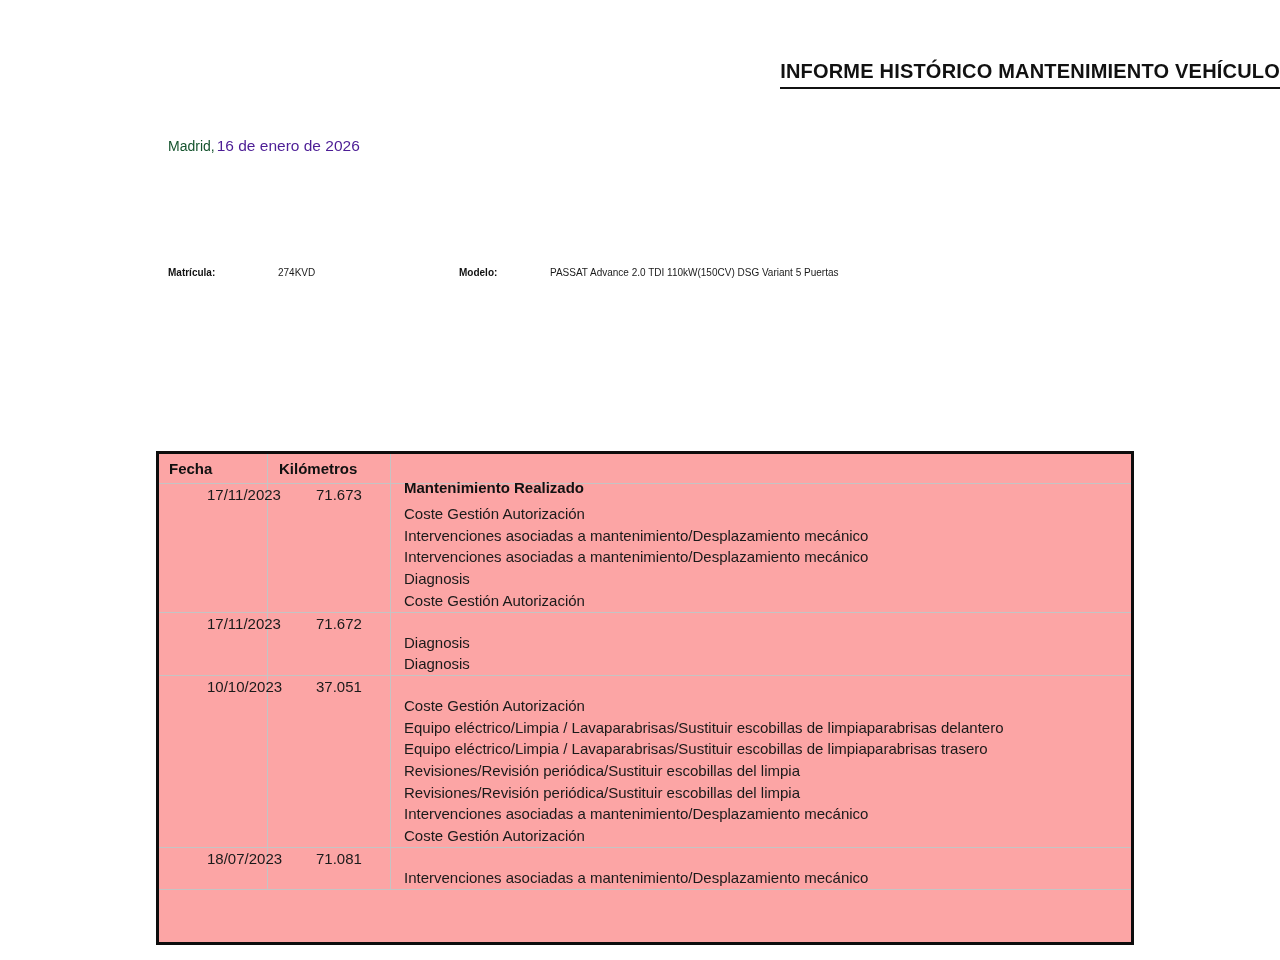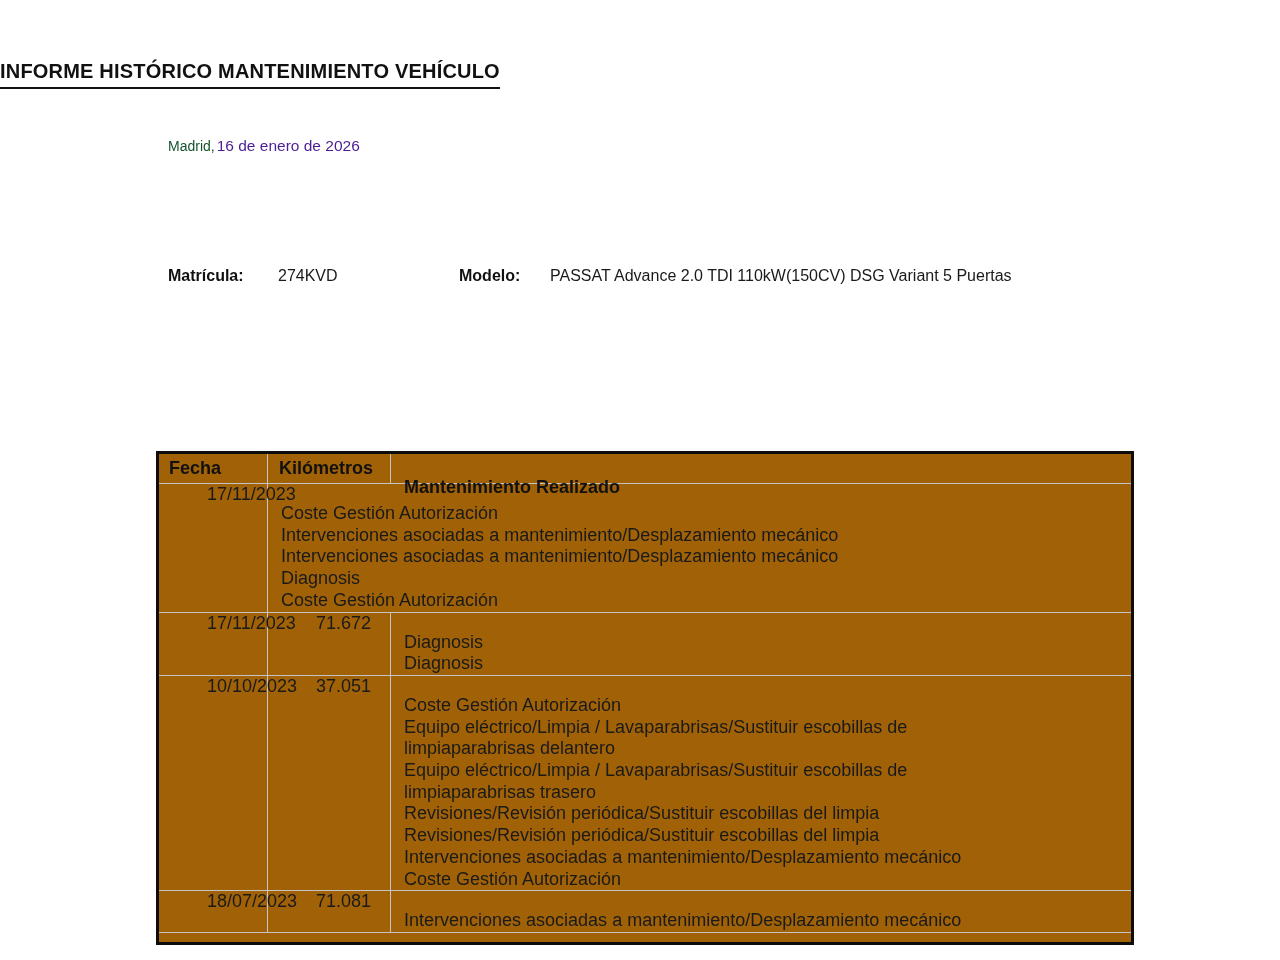--- a/index.html
+++ b/index.html
@@ -9,53 +9,53 @@
     font-family: "Liberation Sans", "DejaVu Sans", sans-serif;
     color: #1a1a1a;
     position: relative;
     overflow: hidden;
   }
   .page { position: absolute; inset: 0; background: #ffffff; }
 
   
   .title-wrap {
     position: absolute; top: 60px; left: 0; width: 1280px;
-    text-align: left;
+    text-align: right;
   }
   .title {
     display: inline-block;
     font-size: 20px; font-weight: bold;
     letter-spacing: 0.2px;
     color: #111;
     border-bottom: 2px solid #111;
     padding-bottom: 4px;
   }
 
   
   .dateline { position: absolute; top: 137px; left: 168px; white-space: nowrap; }
   .dateline .city { font-size: 14px; color: #14532d; }
   .dateline .date { font-size: 15.5px; color: #4c1d95; margin-left: 2px; }
 
   
   .vehicle-line { position: absolute; top: 267px; left: 0; width: 1280px; height: 22px; }
-  .vehicle-line span { position: absolute; top: 0; white-space: nowrap; font-size: 16px; }
+  .vehicle-line span { position: absolute; top: 0; white-space: nowrap; font-size: 10px; }
   .lbl { font-weight: bold; color: #111; }
   .plate-label  { left: 168px; }
   .plate-value  { left: 278px; }
   .model-label  { left: 459px; }
   .model-value  { left: 550px; }
 
   
   .mtable {
     position: absolute; left: 156px; top: 451px;
     width: 978px; height: 494px;
     border: 3px solid #0d0d0d;
-    background: #a16207;
+    background: #fca5a5;
     display: flex; flex-direction: column;
-    font-size: 18px;
+    font-size: 15px;
   }
   .trow { display: flex; border-bottom: 1px solid #c4c4c4; }
   .c1 { width: 109px; border-right: 1px solid #c4c4c4; padding-left: 12px; }
   .c2 { width: 123px; border-right: 1px solid #c4c4c4; padding-left: 5px; }
   .c3 { flex: 1; padding-left: 13px; margin-top: 19px; }
   .thead { height: 30px; }
   .thead .hcell { font-weight: bold; color: #111; line-height: 29px; white-space: nowrap; }
   .thead .c1 { padding-left: 10px; }
   .thead .c2 { padding-left: 11px; }
   .trow.data .c1, .trow.data .c2, .trow.data .c3 { line-height: 21.7px; }
@@ -87,20 +87,21 @@
 
   <div class="mtable">
     <div class="trow thead">
       <div class="c1 hcell">Fecha</div>
       <div class="c2 hcell">Kilómetros</div>
       <div class="c3 hcell">Mantenimiento Realizado</div>
     </div>
     <div id="table-body" style="display:flex;flex-direction:column;flex:1;">
         <div class="trow data">
           <div class="c1">17/11/2023</div>
+          <div class="c2">71.673</div>
           <div class="c3">
             <div class="item">Coste Gestión Autorización</div>
             <div class="item">Intervenciones asociadas a mantenimiento/Desplazamiento mecánico</div>
             <div class="item">Intervenciones asociadas a mantenimiento/Desplazamiento mecánico</div>
             <div class="item">Diagnosis</div>
             <div class="item">Coste Gestión Autorización</div>
           </div>
         </div>
         <div class="trow data">
           <div class="c1">17/11/2023</div>

